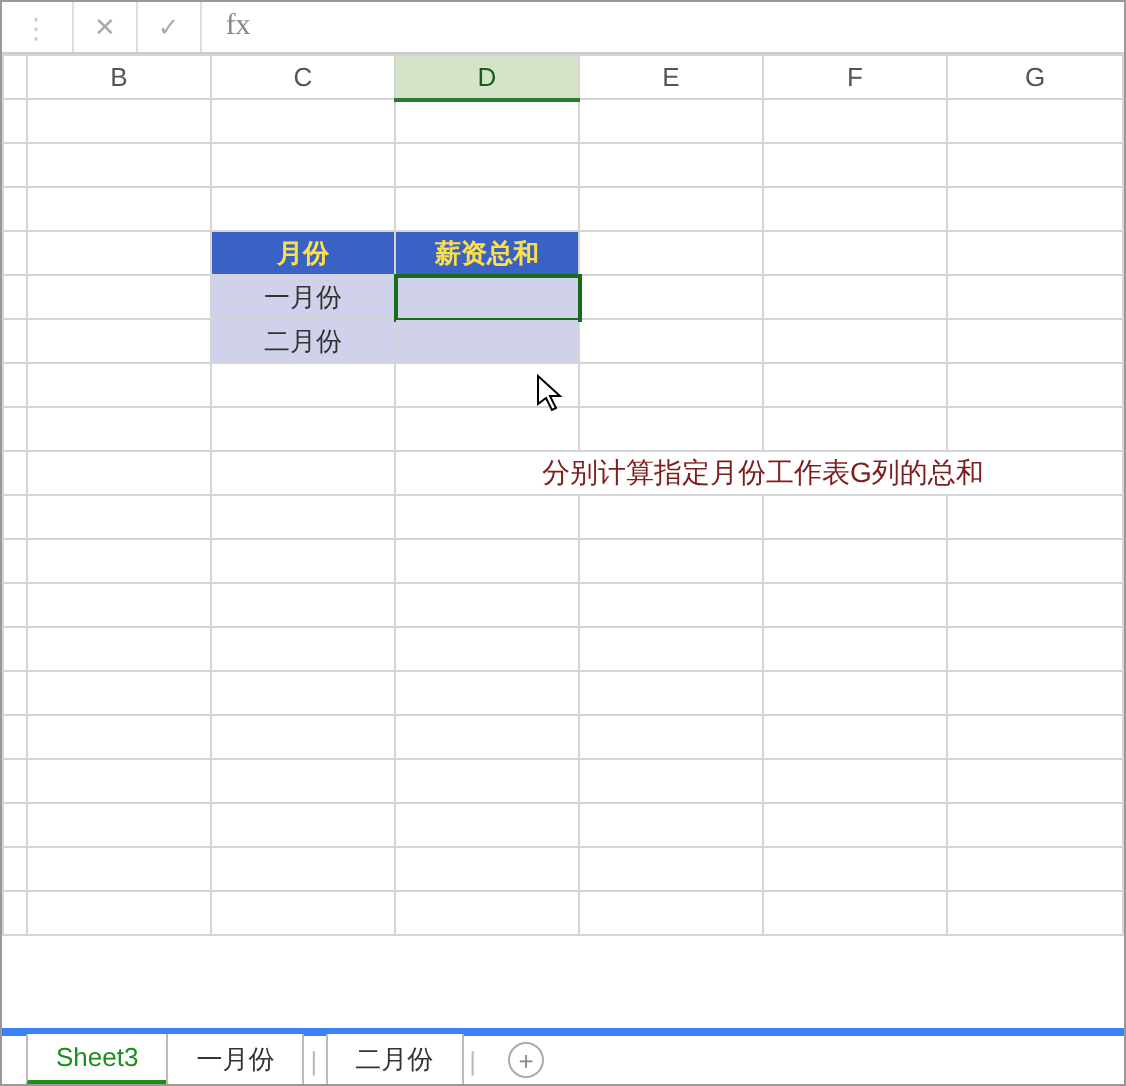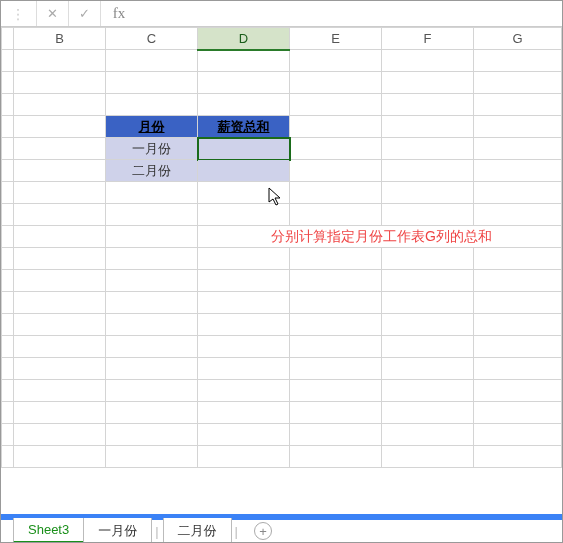--- a/index.html
+++ b/index.html
@@ -18,28 +18,28 @@
     table.sheet td { border:1px solid #d4d4d4; height:22px; text-align:center; vertical-align:middle; position:relative; }
     col.cA { width:12px; }
     col.cB { width:92px; }
     col.cC { width:92px; }
     col.cD { width:92px; }
     col.cE { width:92px; }
     col.cF { width:92px; }
     col.cG { width:88px; }
 
     
-    td.hdr   { background:#3a62c4; color:#000000; font-weight:bold;text-decoration:underline; }
+    td.hdr   { background:#3a62c4; color:#fde047; font-weight:bold; }
     td.body1 { background:#cfd2ea; }
     td.sel   { background:#cfd2ea; outline:2px solid #1a6b1a; outline-offset:-1px; }
 
-    .instr { white-space:nowrap; padding-left:4px; text-align:left; color:#ef4444; font-size:14px; }
-
-    
-    .tabs { position:absolute; left:0; right:0; bottom:0; height:28px; display:flex; align-items:center; border-top:6px solid #3b82f6; background:#fff; }
+    .instr { white-space:nowrap; padding-left:4px; text-align:left; color:#7f1d1d; font-size:14px; }
+
+    
+    .tabs { position:absolute; left:0; right:0; bottom:0; height:28px; display:flex; align-items:center; border-top:4px solid #3b82f6; background:#fff; }
     .tabpad { width:12px; }
     .tab { padding:4px 14px; border:1px solid #bbb; border-top:none; margin-right:-1px; background:#fff; cursor:pointer; }
     .tab.active { border-bottom:3px solid #1a8f1a; color:#1a8f1a; font-weight:500; }
     .tabsep { padding:0 4px; color:#bbb; }
     .addtab { margin-left:12px; width:18px; height:18px; border:1px solid #aaa; border-radius:50%; display:flex; align-items:center; justify-content:center; color:#888; cursor:pointer; font-size:13px; }
 
     
     .cursor { position:absolute; pointer-events:none; }
     .cursor svg { display:block; }
   </style>

